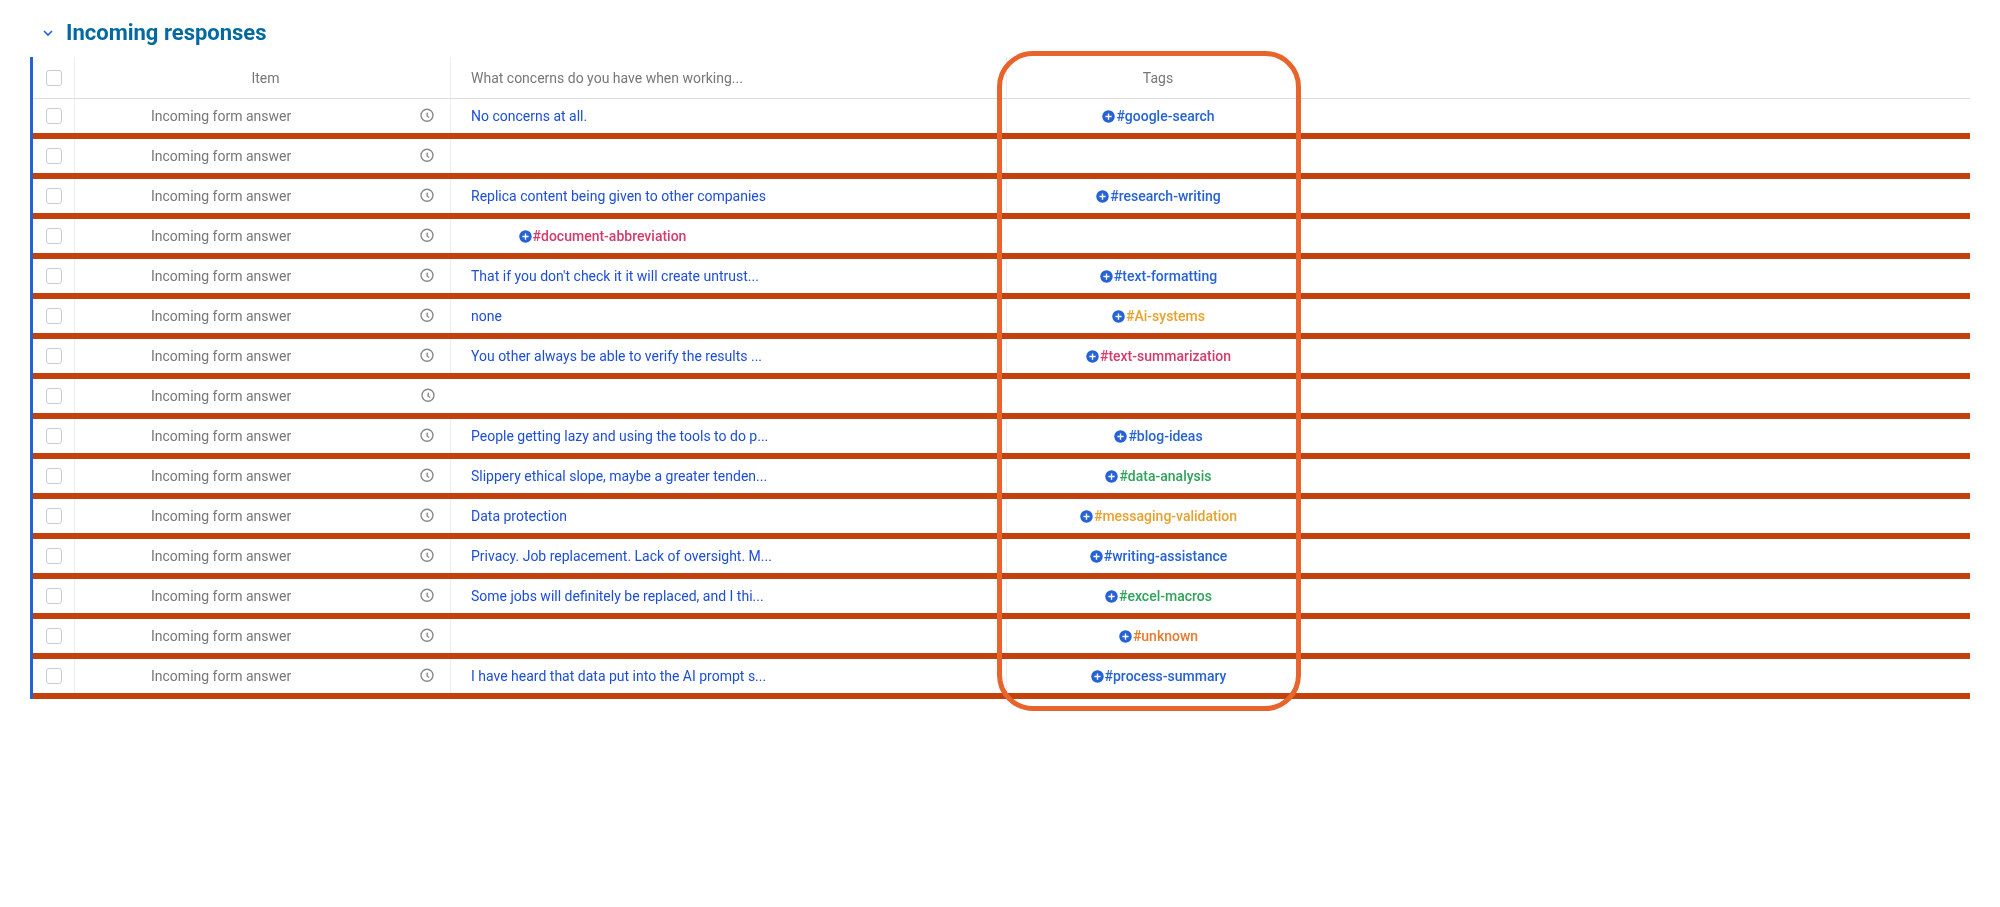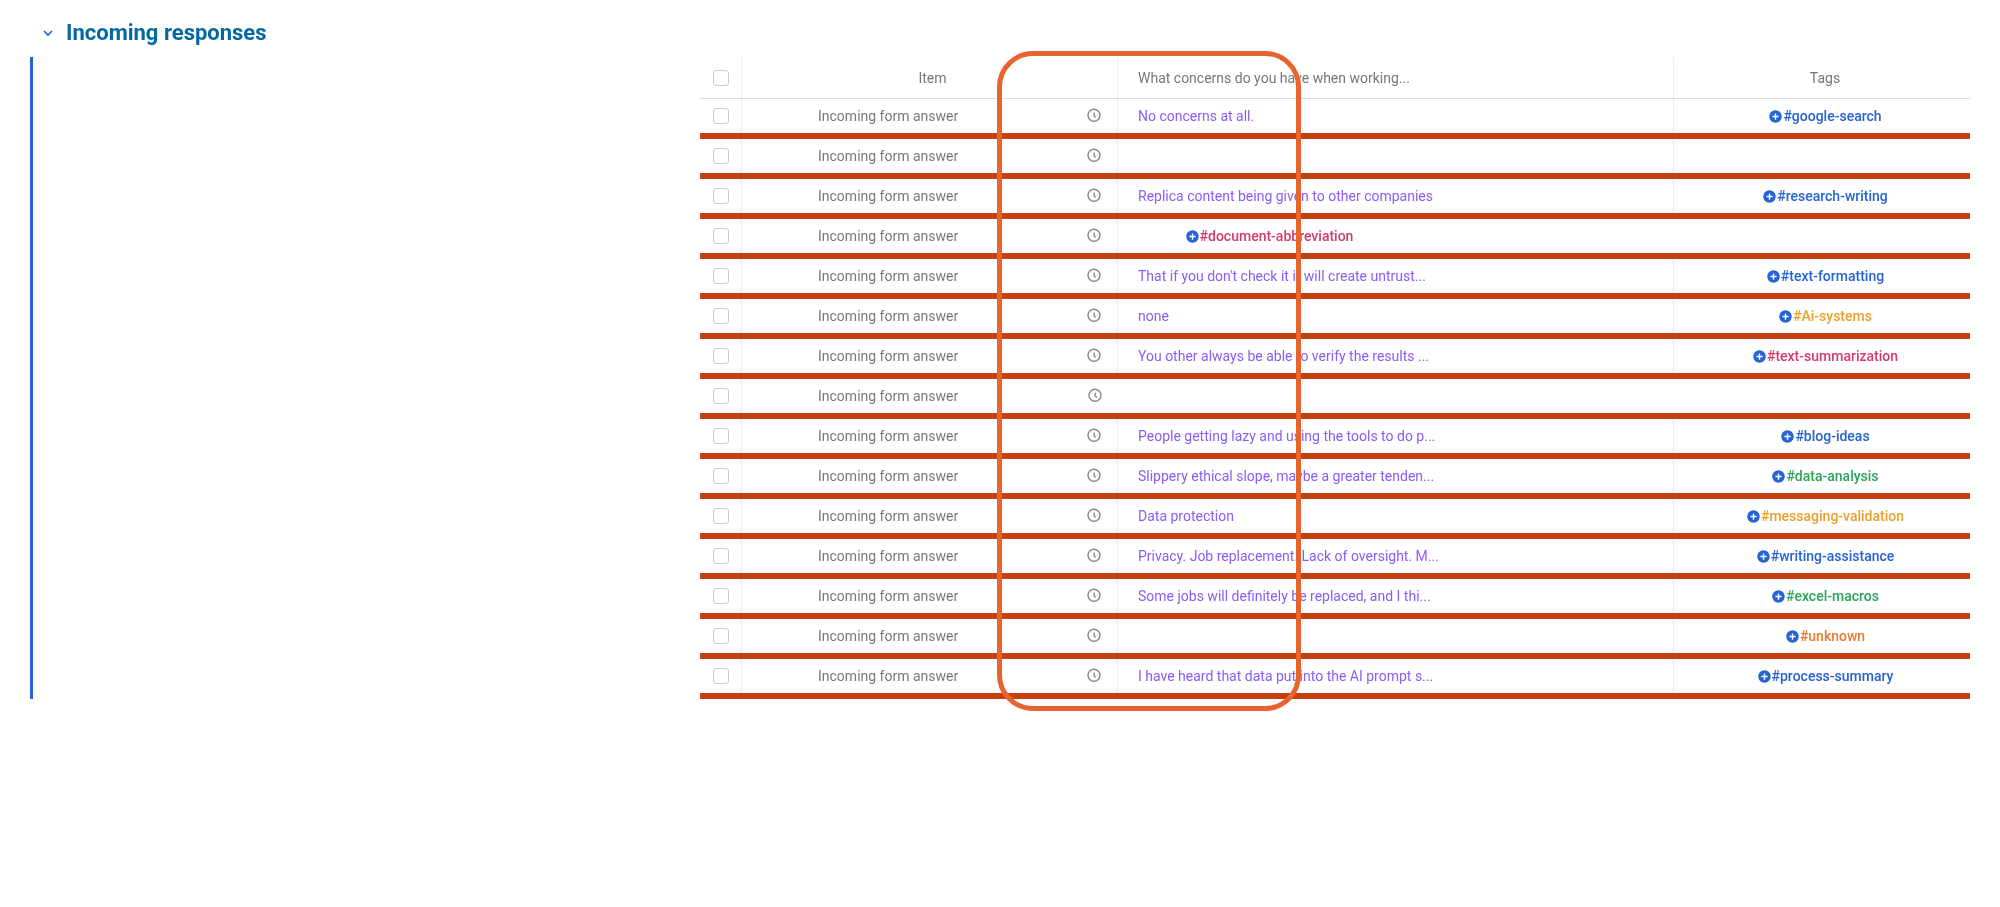--- a/index.html
+++ b/index.html
@@ -33,21 +33,20 @@
       font-weight: 700;
     }
     .table-wrapper {
       position: relative;
       border-left: 3px solid #2563d4;
     }
     .table {
       width: 100%;
       display: flex;
       flex-direction: column;
-      align-items: flex-end;
     }
     .row {
       display: flex;
       align-items: stretch;
       min-height: 40px;
       border-bottom: 6px solid #c2410c;
       gap: 6px;
     }
     .row.header {
       min-height: 42px;
@@ -111,21 +110,21 @@
     }
     .comment-icon {
       position: absolute;
       right: 14px;
       width: 18px;
       height: 18px;
       cursor: pointer;
       color: #888;
     }
     .concerns-text {
-      color: #8b5cf6;
+      color: #1d4ed8;
       font-size: 14px;
       overflow: hidden;
       white-space: nowrap;
       text-overflow: ellipsis;
       width: 100%;
     }
     .tag {
       display: flex;
       align-items: center;
       font-size: 14px;

